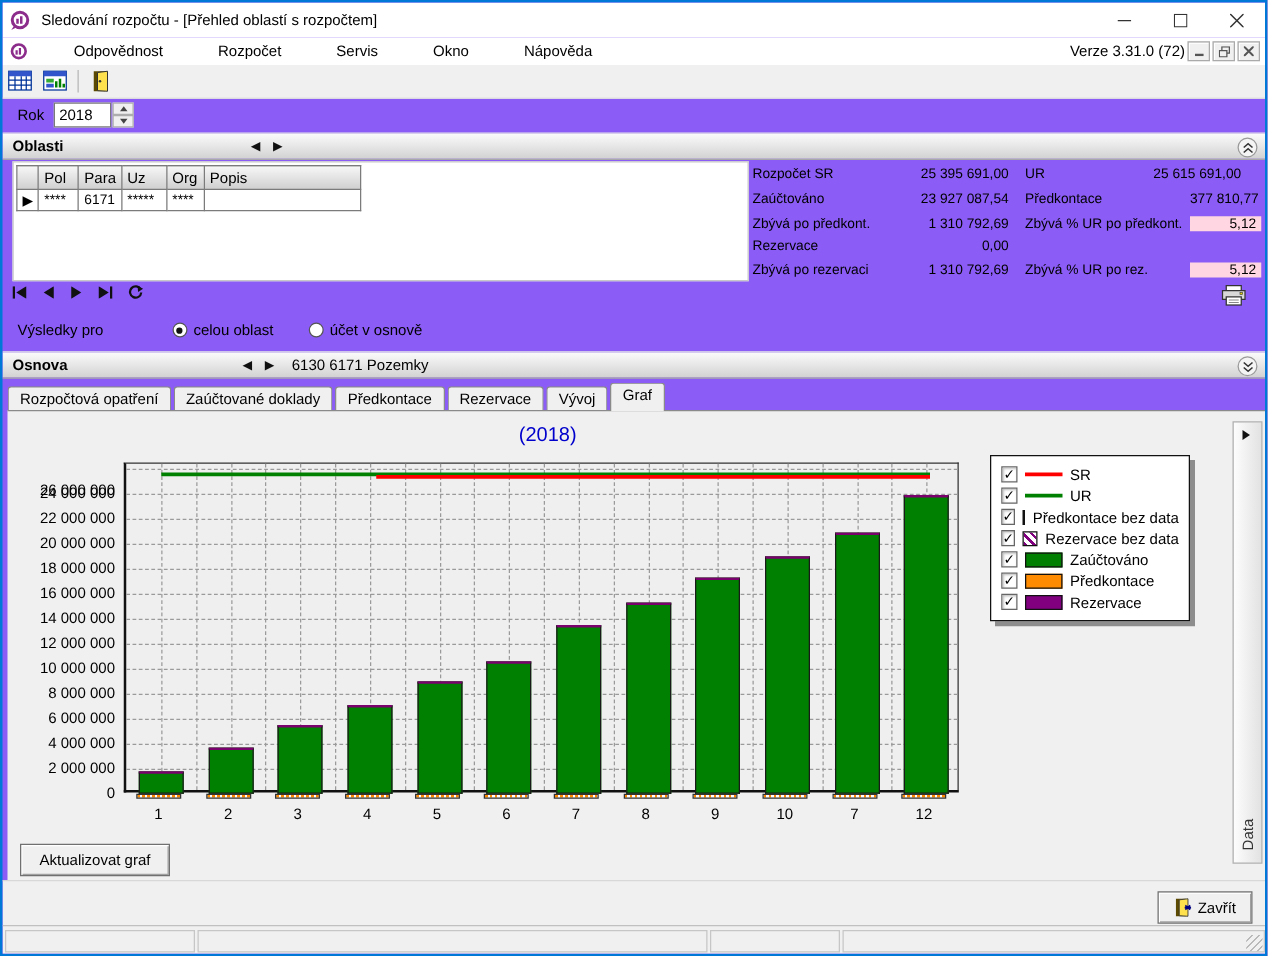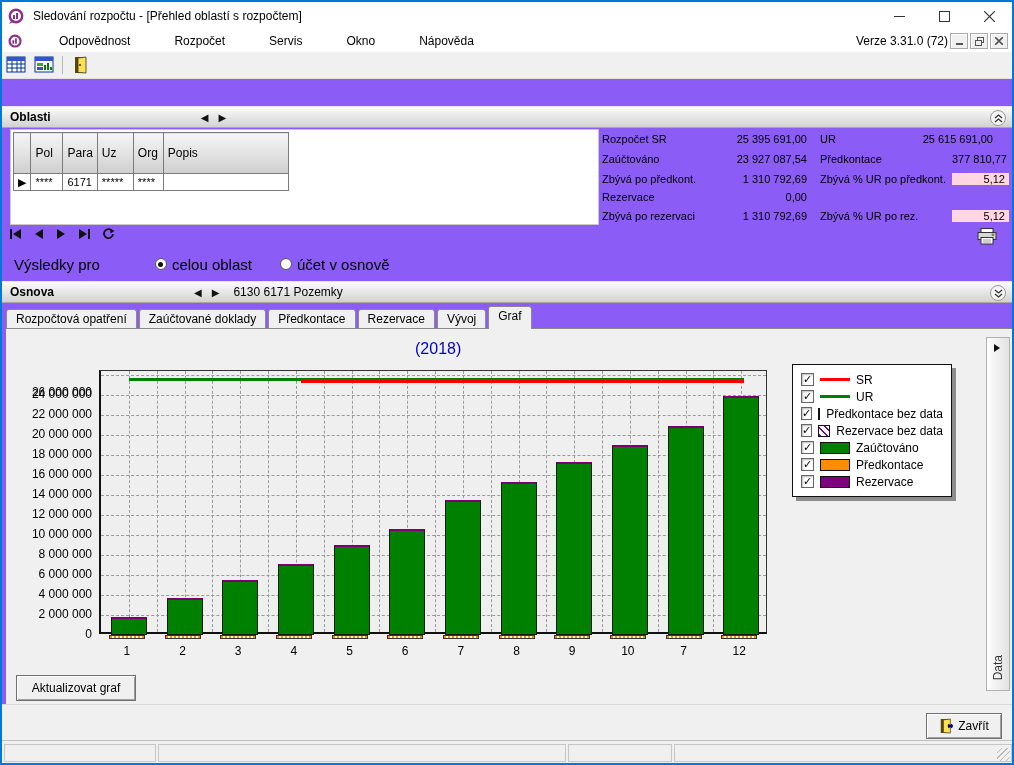--- a/index.html
+++ b/index.html
@@ -55,34 +55,34 @@
   .arr { font-size:10px; color:#111; }
   .chev-circle { position:absolute; right:6px; top:3px; width:16px; height:16px; border-radius:50%;
                  background:#f4f4f4; border:1px solid #999; display:flex; align-items:center;
                  justify-content:center; }
 
   
   .oblasti-white { position:absolute; left:8px; top:127px; width:589px; height:96px; background:#ffffff;
                    border:1px solid #c8c8c8; }
   table.grid { border-collapse:collapse; margin:2px 0 0 2px; }
   table.grid th { background:linear-gradient(#f6f6f6,#cfcfcf); border:1px solid #7b7b7b;
-                  font-weight:normal; text-align:left; padding:13px 4px; height:17px; font-size:12px; }
+                  font-weight:normal; text-align:left; padding:2px 4px; height:17px; font-size:12px; }
   table.grid td { border:1px solid #7b7b7b; padding:1px 4px; height:17px; font-size:11px; background:#fff; }
   .colsel { width:12px; }
   .srow { position:absolute; height:18px; font-size:11px; }
   .slabel { position:absolute; left:0; white-space:nowrap; }
   .svalue { position:absolute; text-align:right; white-space:nowrap; }
   .pink { background:#ffd6e2; }
   .printer { position:absolute; left:975px; top:226px; }
 
   
   .navigator { position:absolute; left:8px; top:226px; display:flex; gap:12px; align-items:center; }
 
   
-  .vysledky { position:absolute; left:12px; top:252px; height:20px; display:flex; align-items:center; font-size:15px; }
+  .vysledky { position:absolute; left:12px; top:252px; height:20px; display:flex; align-items:center; font-size:12px; }
   .radio { width:12px; height:12px; border-radius:50%; background:#fff; border:1px solid #555;
            display:inline-flex; align-items:center; justify-content:center; margin-right:5px; }
   .radio .dot { width:5px; height:5px; border-radius:50%; background:#111; }
 
   
   .tabbar { position:absolute; left:4px; top:304px; height:23px; display:flex; align-items:flex-end; }
   .tab { height:20px; padding:2px 9px 0 9px; margin-right:2px; background:#f0f0f0;
          border:1px solid #8a8a8a; border-bottom:none; border-radius:3px 3px 0 0; font-size:12px;
          white-space:nowrap; }
   .tab.active { height:23px; position:relative; z-index:3; background:#f0f0f0; }
@@ -221,20 +221,32 @@
     <div class="tsep"></div>
     <div class="tbtn">
       <svg width="16" height="18" viewBox="0 0 16 18">
         <rect x="2" y="1" width="9" height="16" fill="#5c4a00"></rect>
         <path d="M5 2 L13 1 V17 L5 16.5 Z" fill="#ffe14d" stroke="#333" stroke-width="0.8"></path>
         <circle cx="7" cy="9" r="1" fill="#333"></circle>
       </svg>
     </div>
   </div>
 
+  <div class="rokrow">
+    <span class="rok-label">Rok</span>
+    <input class="spinedit" value="2018" style="">
+    <div class="spinbtns">
+      <div class="spinbtn">
+          <div class="tri-up"></div>
+        </div>
+      <div class="spinbtn">
+          <div class="tri-down"></div>
+        </div>
+    </div>
+  </div>
 
   <div class="sechdr" style="top:104px;">
     <b>Oblasti</b>
     <div class="navpair">
       <span class="arr">◀</span>
       <span class="arr">▶</span>
     </div>
     <div class="chev-circle">
       <svg width="9" height="9" viewBox="0 0 9 9">
           <path d="M1 4 L4.5 1 L8 4 M1 8 L4.5 5 L8 8" fill="none" stroke="#333" stroke-width="1.3"></path>

